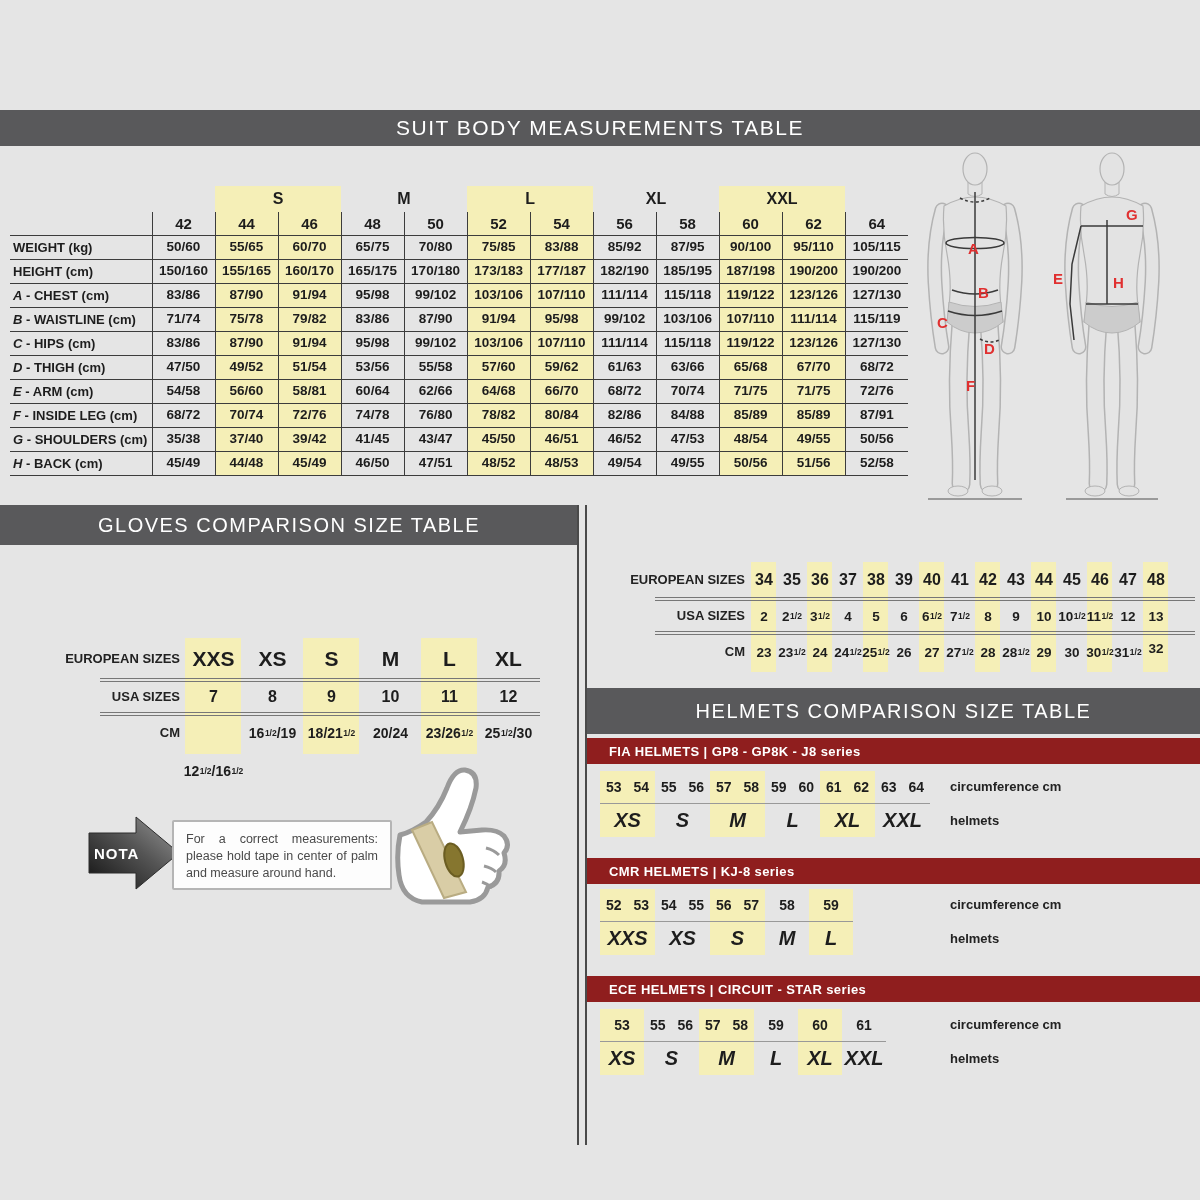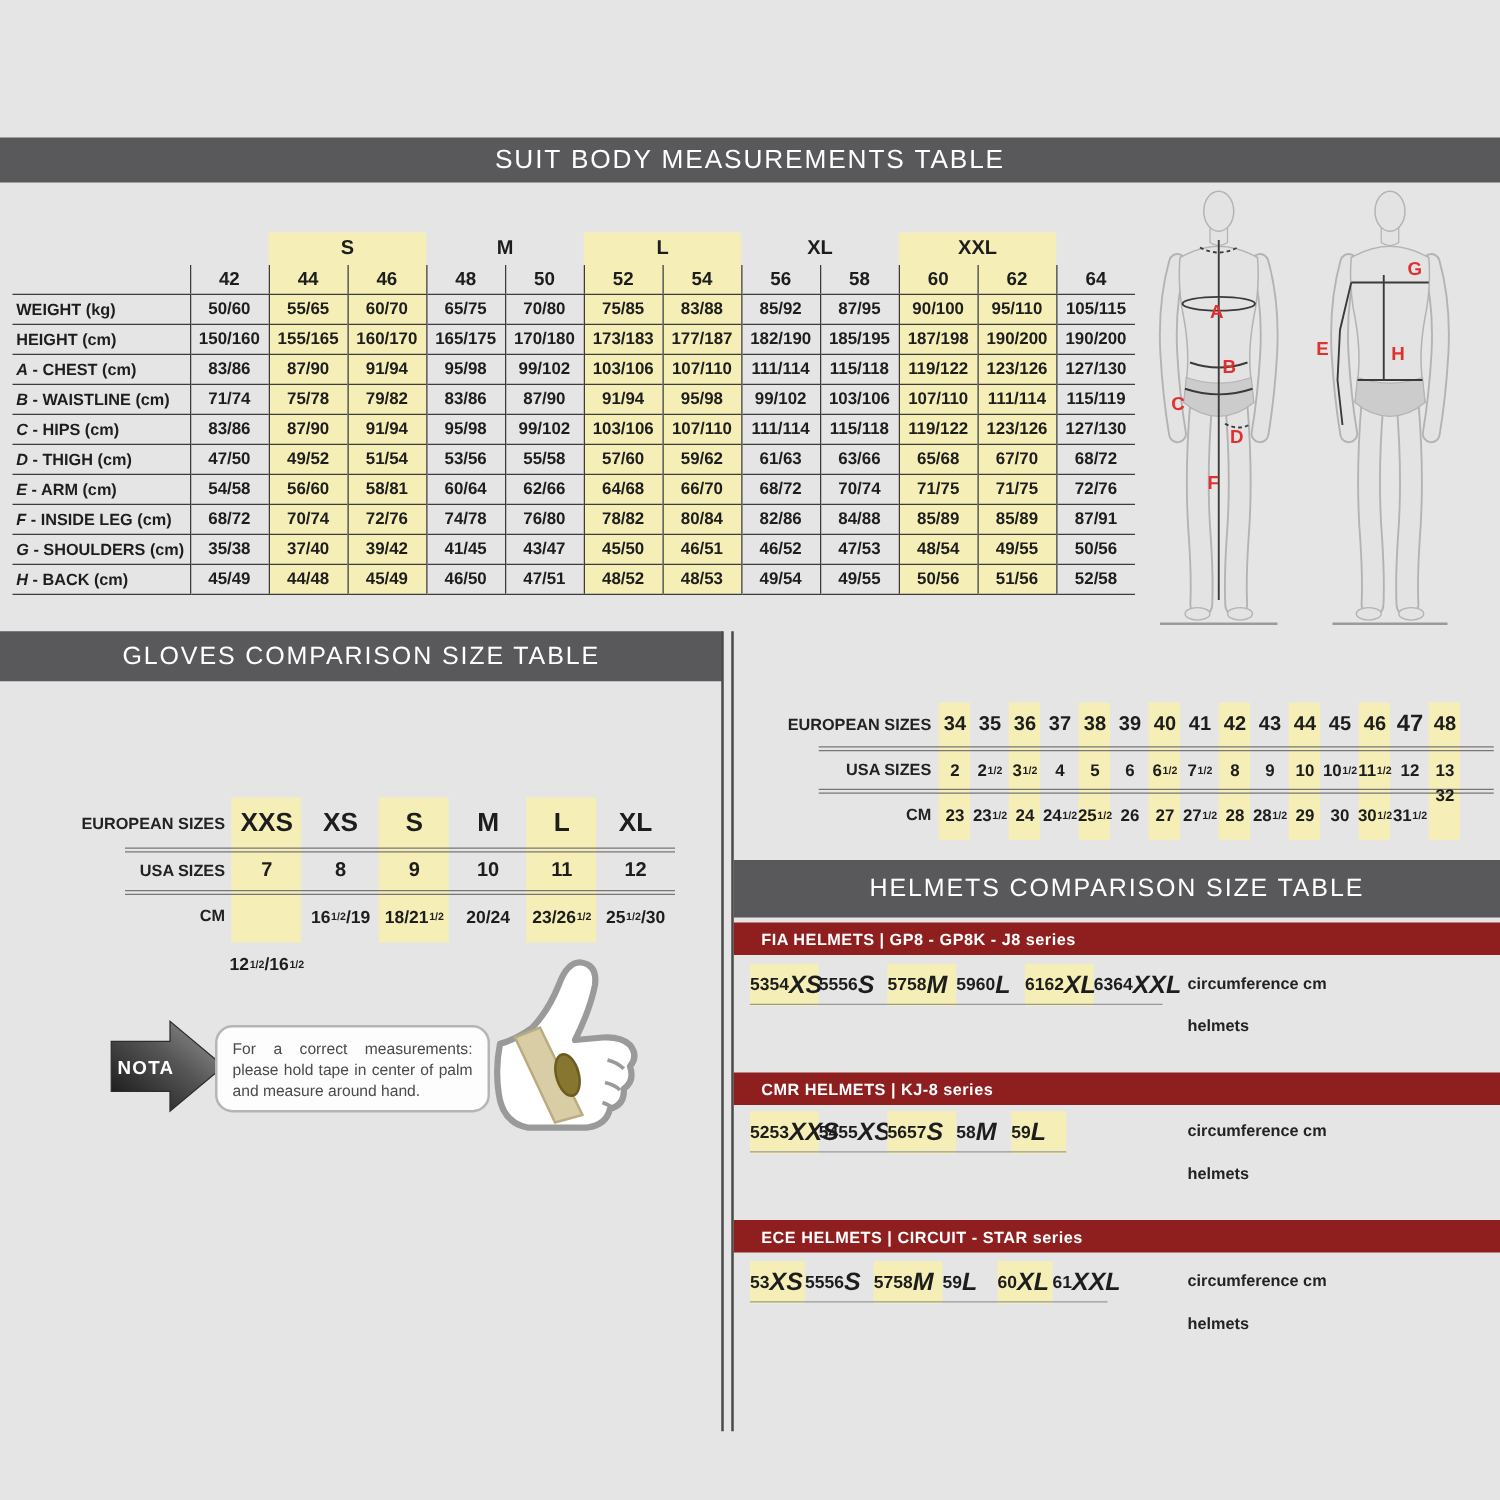--- a/index.html
+++ b/index.html
@@ -23,28 +23,28 @@
   .suit td.y{background:#f5efb7}
 
   .band{position:absolute;background:#f5efb7}
   .cmp-label{position:absolute;font-weight:bold;font-size:13px;text-align:right;color:#222}
   .cmp-cell{position:absolute;display:flex;align-items:center;justify-content:center;font-weight:bold;white-space:nowrap}
   .dbl{position:absolute;border-top:1px solid #777;border-bottom:1px solid #777;height:2px}
   sup.hf{font-size:8.5px;vertical-align:super;margin-left:0.5px;font-weight:bold}
 
   .redbar{position:absolute;left:587px;width:613px;height:26px;background:#8f1e1e;color:#fff;display:flex;align-items:center;padding-left:22px;box-sizing:border-box;font-size:13px;font-weight:bold;letter-spacing:0.4px}
   .htable{position:absolute;left:600px;display:flex}
-  .hgroup{display:flex;flex-direction:row}
+  .hgroup{display:flex;flex-direction:column}
   .hgroup.y{background:#f5efb7}
   .hsizes{height:32px;display:flex;align-items:center;justify-content:space-around;font-weight:bold;font-size:14px}
   .hletter{height:34px;display:flex;align-items:center;justify-content:center;font-weight:bold;font-style:italic;font-size:20px}
   .hline{position:absolute;border-top:1.5px solid #999}
   .hlabel{position:absolute;left:950px;width:200px;font-size:13px;font-weight:600;color:#222}
 
-  #note-bubble{position:absolute;left:172px;top:820px;width:220px;height:70px;border:2px solid #b5b5b5;border-radius:14px;padding:9px 12px;box-sizing:border-box;font-size:12.5px;color:#4a4a4a;text-align:justify;line-height:1.35;background:#fdfdfd}
+  #note-bubble{position:absolute;left:172px;top:820px;width:220px;height:70px;border:2px solid #b5b5b5;border-radius:2px;padding:9px 12px;box-sizing:border-box;font-size:12.5px;color:#4a4a4a;text-align:justify;line-height:1.35;background:#fdfdfd}
   svg{position:absolute}
   .mletter{font-family:"Liberation Sans",sans-serif;font-weight:bold;font-size:15px;fill:#e03030}
   .mline{stroke:#3a3a3a;stroke-width:1.5;fill:none}
 </style>
 </head>
 <body>
 
 <div id="page">
 
   <div class="bar" id="suit-bar">
@@ -374,21 +374,21 @@
       <div class="cmp-cell" style="left: 234px; top: 0px; width: 28px; height: 30px; font-size: 16px;">37</div>
       <div class="cmp-cell" style="left: 262px; top: 0px; width: 28px; height: 30px; font-size: 16px;">38</div>
       <div class="cmp-cell" style="left: 290px; top: 0px; width: 28px; height: 30px; font-size: 16px;">39</div>
       <div class="cmp-cell" style="left: 318px; top: 0px; width: 28px; height: 30px; font-size: 16px;">40</div>
       <div class="cmp-cell" style="left: 346px; top: 0px; width: 28px; height: 30px; font-size: 16px;">41</div>
       <div class="cmp-cell" style="left: 374px; top: 0px; width: 28px; height: 30px; font-size: 16px;">42</div>
       <div class="cmp-cell" style="left: 402px; top: 0px; width: 28px; height: 30px; font-size: 16px;">43</div>
       <div class="cmp-cell" style="left: 430px; top: 0px; width: 28px; height: 30px; font-size: 16px;">44</div>
       <div class="cmp-cell" style="left: 458px; top: 0px; width: 28px; height: 30px; font-size: 16px;">45</div>
       <div class="cmp-cell" style="left: 486px; top: 0px; width: 28px; height: 30px; font-size: 16px;">46</div>
-      <div class="cmp-cell" style="left: 514px; top: 0px; width: 28px; height: 30px; font-size: 19px;">47</div>
+      <div class="cmp-cell" style="left: 514px; top: 0px; width: 28px; height: 30px; font-size: 16px;">47</div>
       <div class="cmp-cell" style="left: 542px; top: 0px; width: 28px; height: 30px; font-size: 16px;">48</div>
       <div class="cmp-label" style="left: 0px; top: 38px; width: 145px; height: 26px; line-height: 26px;">USA SIZES</div>
       <div class="cmp-cell" style="left: 150px; top: 38px; width: 28px; height: 26px; font-size: 13.5px;">2</div>
       <div class="cmp-cell" style="left: 178px; top: 38px; width: 28px; height: 26px; font-size: 13.5px;">2<sup class="hf">1/2</sup></div>
       <div class="cmp-cell" style="left: 206px; top: 38px; width: 28px; height: 26px; font-size: 13.5px;">3<sup class="hf">1/2</sup></div>
       <div class="cmp-cell" style="left: 234px; top: 38px; width: 28px; height: 26px; font-size: 13.5px;">4</div>
       <div class="cmp-cell" style="left: 262px; top: 38px; width: 28px; height: 26px; font-size: 13.5px;">5</div>
       <div class="cmp-cell" style="left: 290px; top: 38px; width: 28px; height: 26px; font-size: 13.5px;">6</div>
       <div class="cmp-cell" style="left: 318px; top: 38px; width: 28px; height: 26px; font-size: 13.5px;">6<sup class="hf">1/2</sup></div>
       <div class="cmp-cell" style="left: 346px; top: 38px; width: 28px; height: 26px; font-size: 13.5px;">7<sup class="hf">1/2</sup></div>
@@ -407,21 +407,21 @@
       <div class="cmp-cell" style="left: 262px; top: 72px; width: 28px; height: 30px; font-size: 13.5px;">25<sup class="hf">1/2</sup></div>
       <div class="cmp-cell" style="left: 290px; top: 72px; width: 28px; height: 30px; font-size: 13.5px;">26</div>
       <div class="cmp-cell" style="left: 318px; top: 72px; width: 28px; height: 30px; font-size: 13.5px;">27</div>
       <div class="cmp-cell" style="left: 346px; top: 72px; width: 28px; height: 30px; font-size: 13.5px;">27<sup class="hf">1/2</sup></div>
       <div class="cmp-cell" style="left: 374px; top: 72px; width: 28px; height: 30px; font-size: 13.5px;">28</div>
       <div class="cmp-cell" style="left: 402px; top: 72px; width: 28px; height: 30px; font-size: 13.5px;">28<sup class="hf">1/2</sup></div>
       <div class="cmp-cell" style="left: 430px; top: 72px; width: 28px; height: 30px; font-size: 13.5px;">29</div>
       <div class="cmp-cell" style="left: 458px; top: 72px; width: 28px; height: 30px; font-size: 13.5px;">30</div>
       <div class="cmp-cell" style="left: 486px; top: 72px; width: 28px; height: 30px; font-size: 13.5px;">30<sup class="hf">1/2</sup></div>
       <div class="cmp-cell" style="left: 514px; top: 72px; width: 28px; height: 30px; font-size: 13.5px;">31<sup class="hf">1/2</sup></div>
-      <div class="cmp-cell" style="left: 542px; top: 56px; width: 28px; height: 30px; font-size: 13.5px; text-align: center;">32</div>
+      <div class="cmp-cell" style="left: 542px; top: 68px; width: 28px; height: 30px; font-size: 13.5px; text-align: center;">32</div>
     </div>
     <div class="redbar" style="top: 738px;">
       <span>FIA HELMETS | GP8 - GP8K - J8 series</span>
     </div>
     <div class="htable" style="top: 771px;">
       <div class="hgroup y" style="width: 55px;">
         <div class="hsizes">
           <span>53</span>
           <span>54</span>
         </div>

